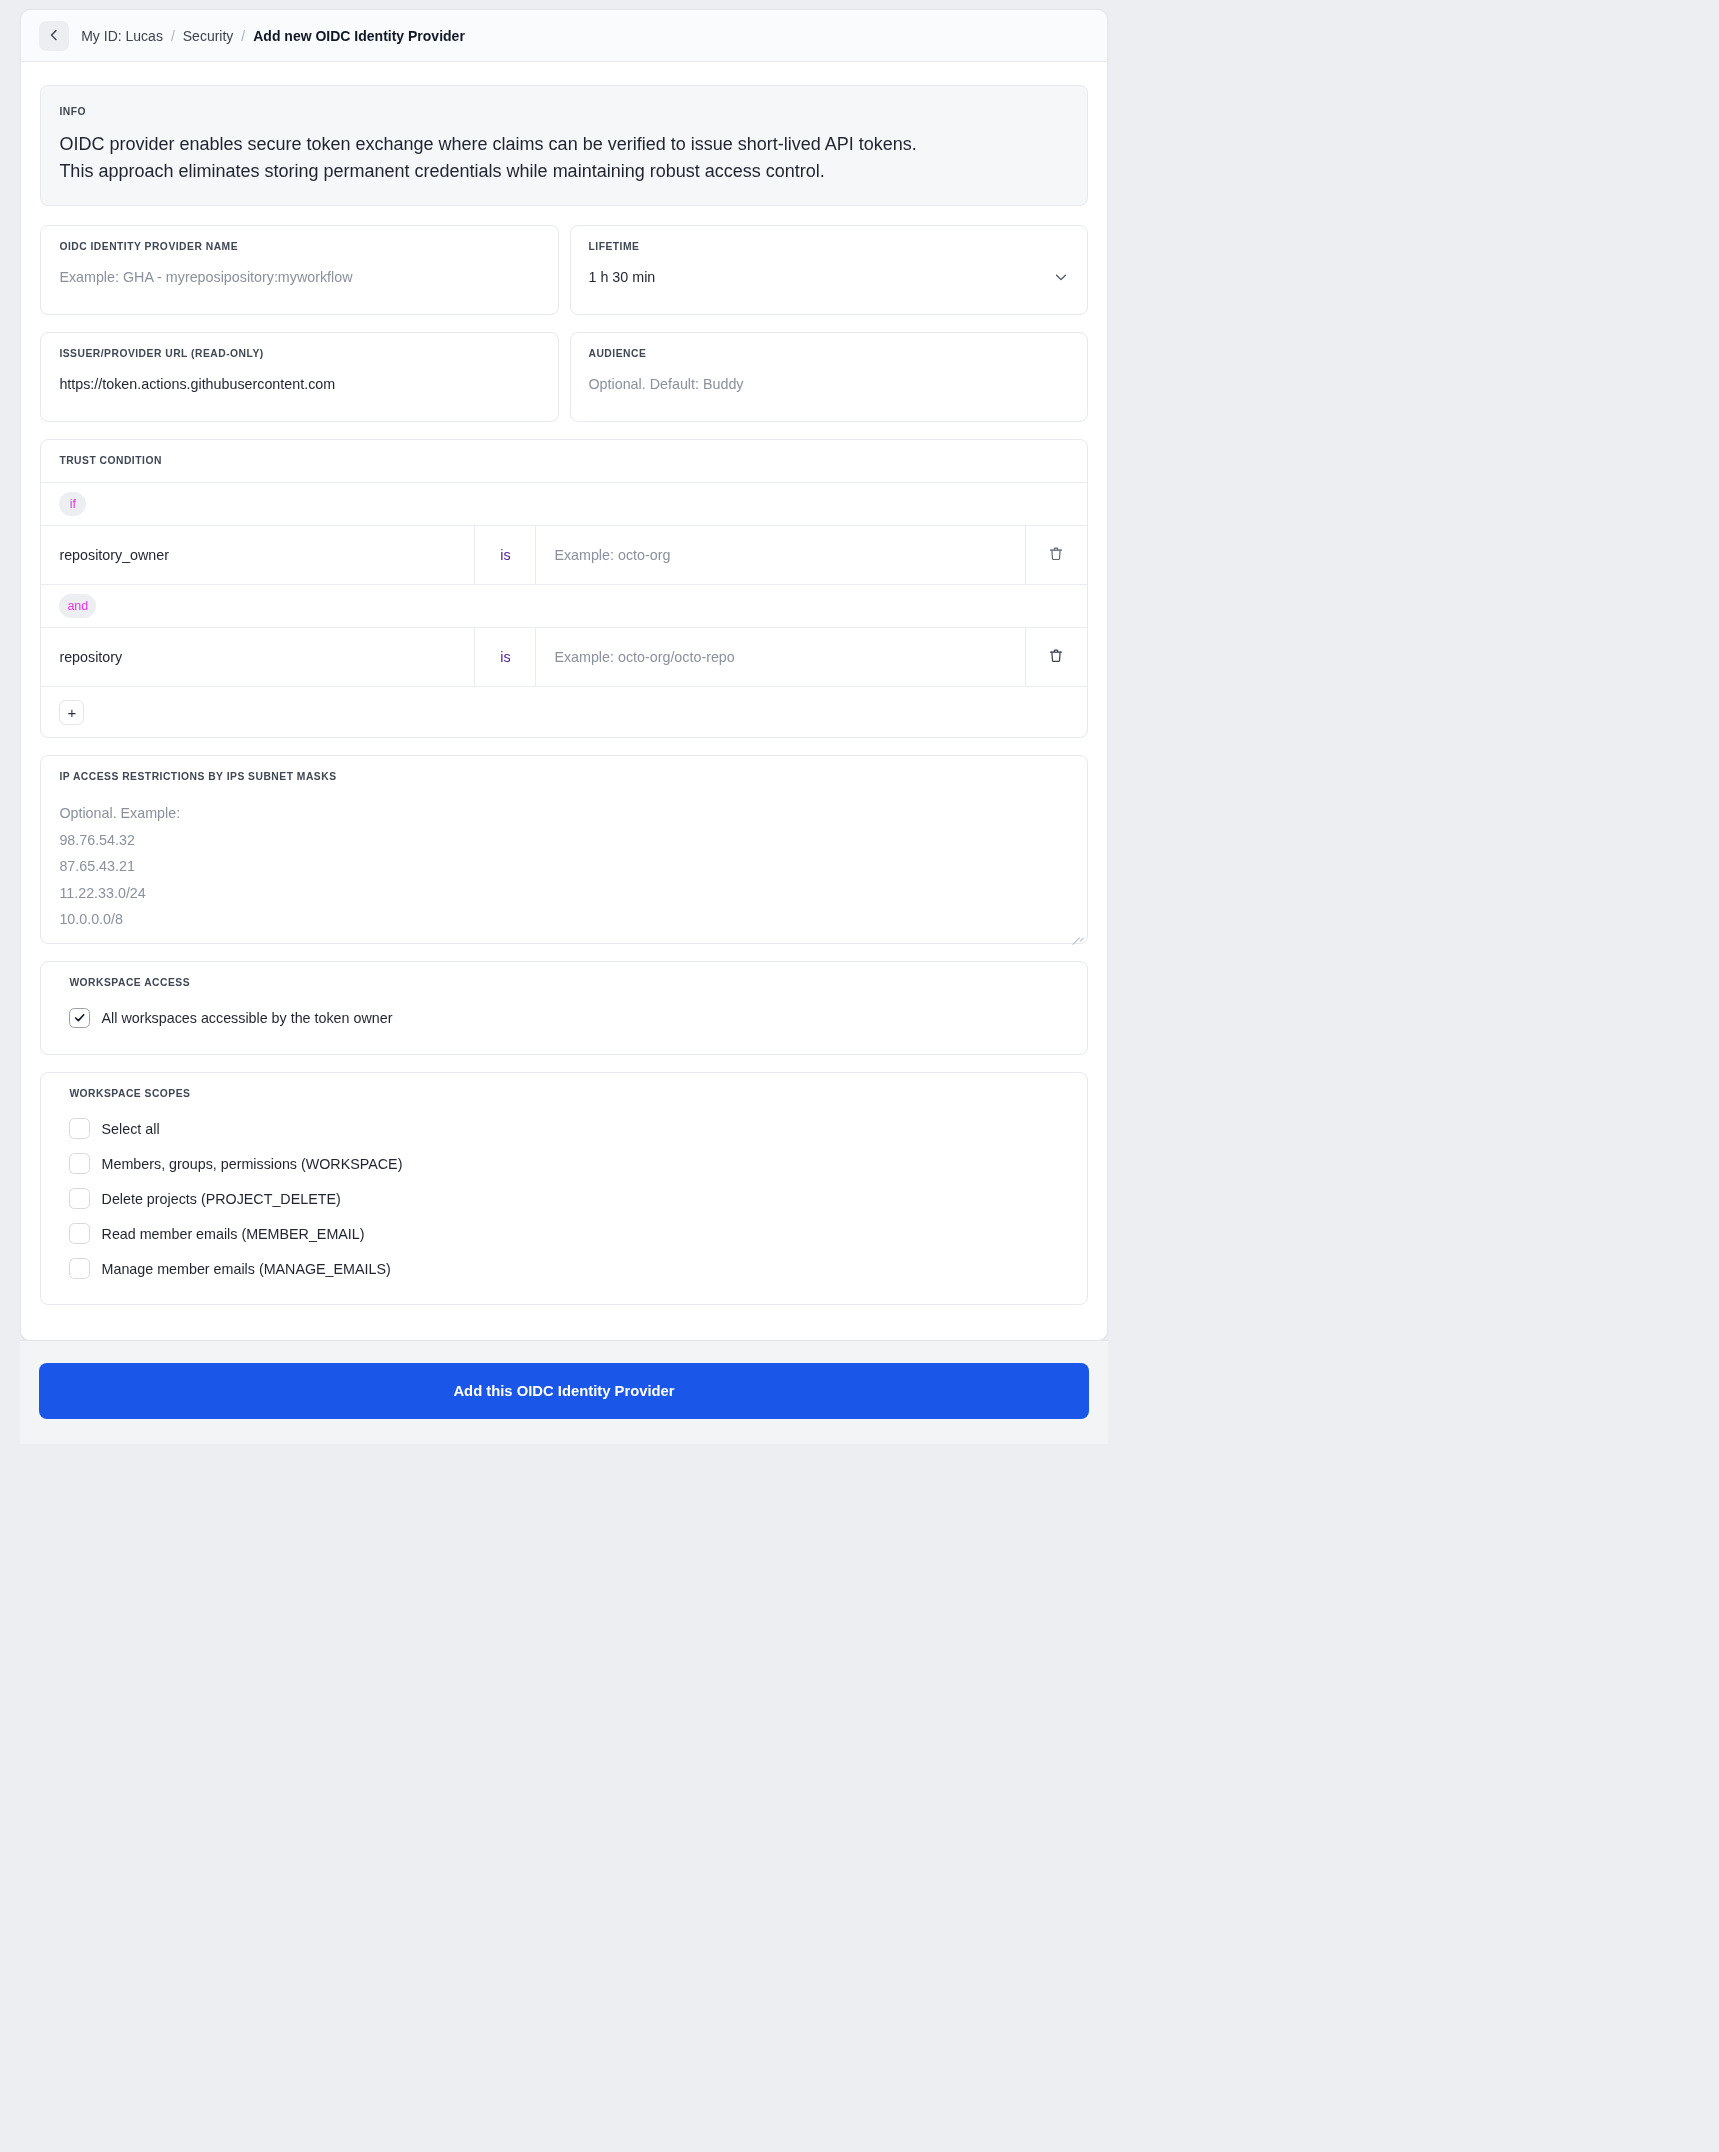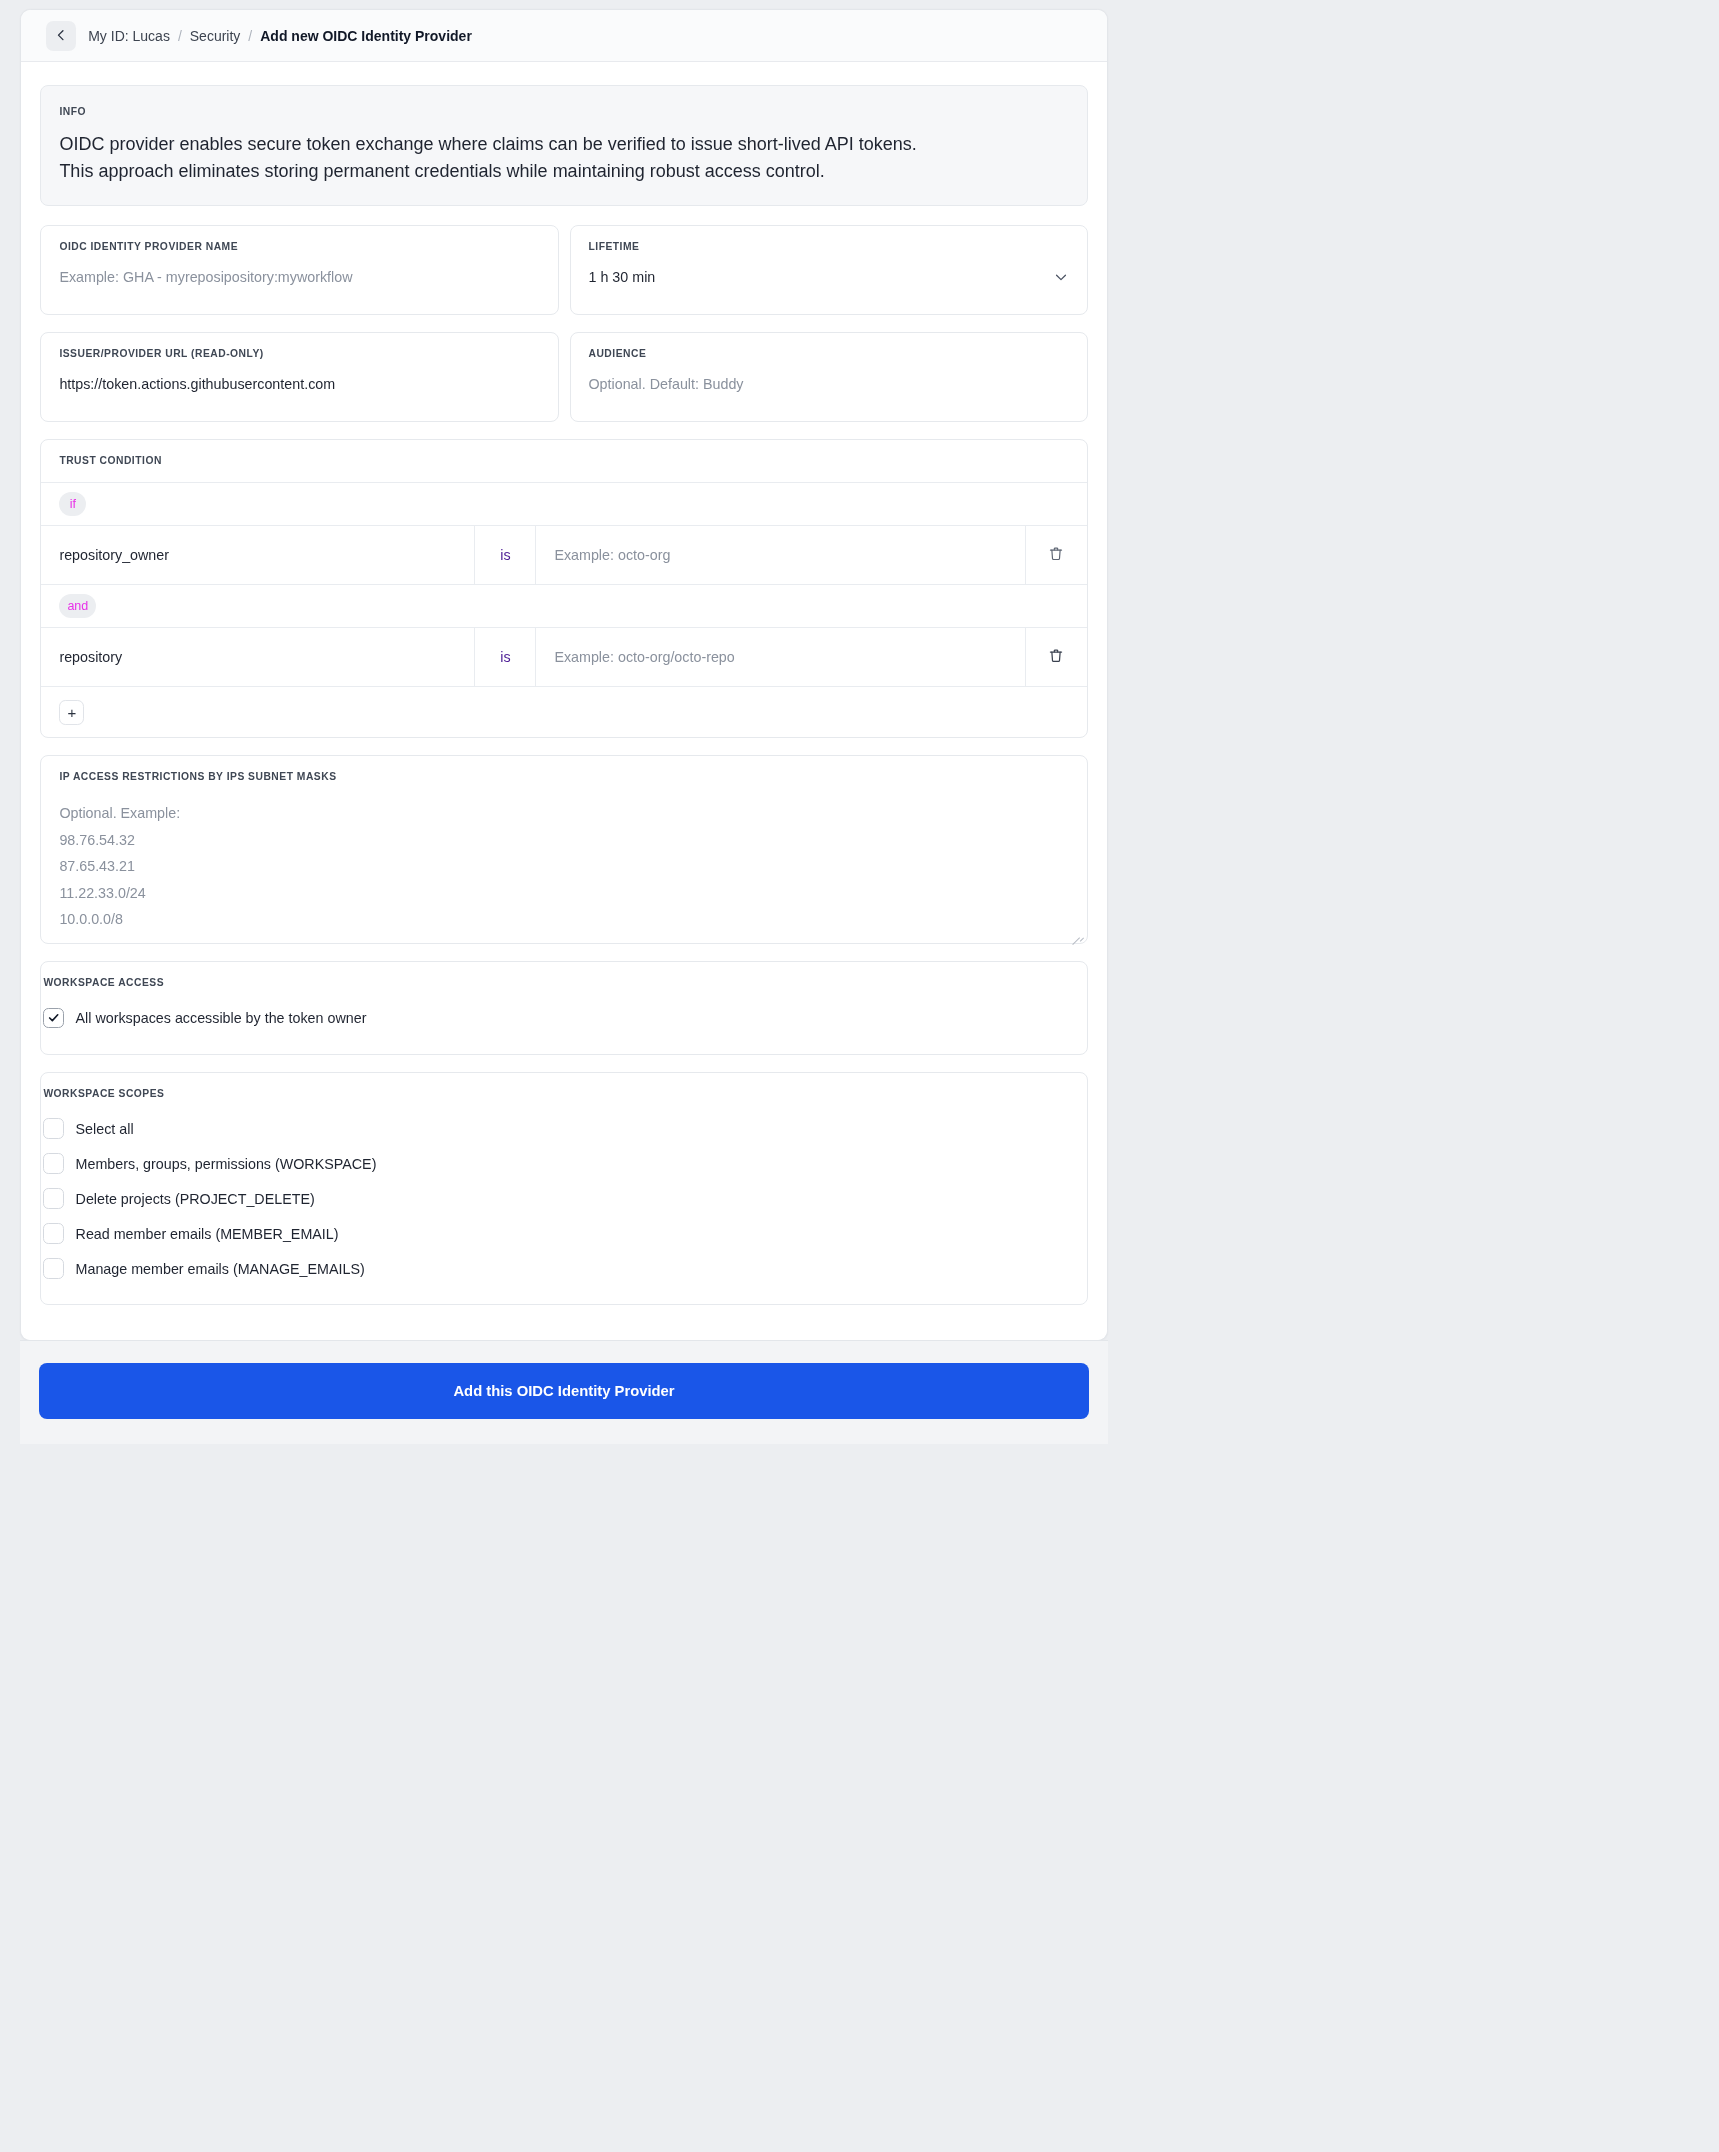--- a/index.html
+++ b/index.html
@@ -28,21 +28,21 @@
     overflow: hidden;
     box-shadow: 0 0.9px 1.8px rgba(16,24,40,.04);
   }
 
   
   .crumb-bar {
     display: flex;
     align-items: center;
     gap: 12.5px;
     height: 52px;
-    padding: 0 25px;
+    padding: 0 18px;
     background: #fafbfc;
     border-bottom: 0.9px solid #e8eaee;
   }
   .back-btn {
     width: 30px; height: 30px;
     border-radius: 7.2px;
     background: #eceef1;
     border: none;
     display: flex; align-items: center; justify-content: center;
     cursor: pointer;
@@ -194,21 +194,21 @@
     width: 9.9px; height: 9.9px; cursor: nwse-resize;
   }
   .resize-grip span {
     position:absolute; right:0; background:#b7bcc5; height:0.9px; transform-origin: right bottom;
   }
 
   
   .cb-card {
     border: 0.9px solid #e6e9ed;
     border-radius: 8px;
-    padding: 15px 18px 18px 2px;
+    padding: 15px 18px 18px 28px;
     margin-bottom: 17px;
     background:#fff;
   }
   .cb-list { margin-top: 12.5px; }
   .cb-item {
     display: flex; align-items: center; gap: 11.6px;
     height: 35px;
     cursor: pointer;
     text-align: right;
   }

